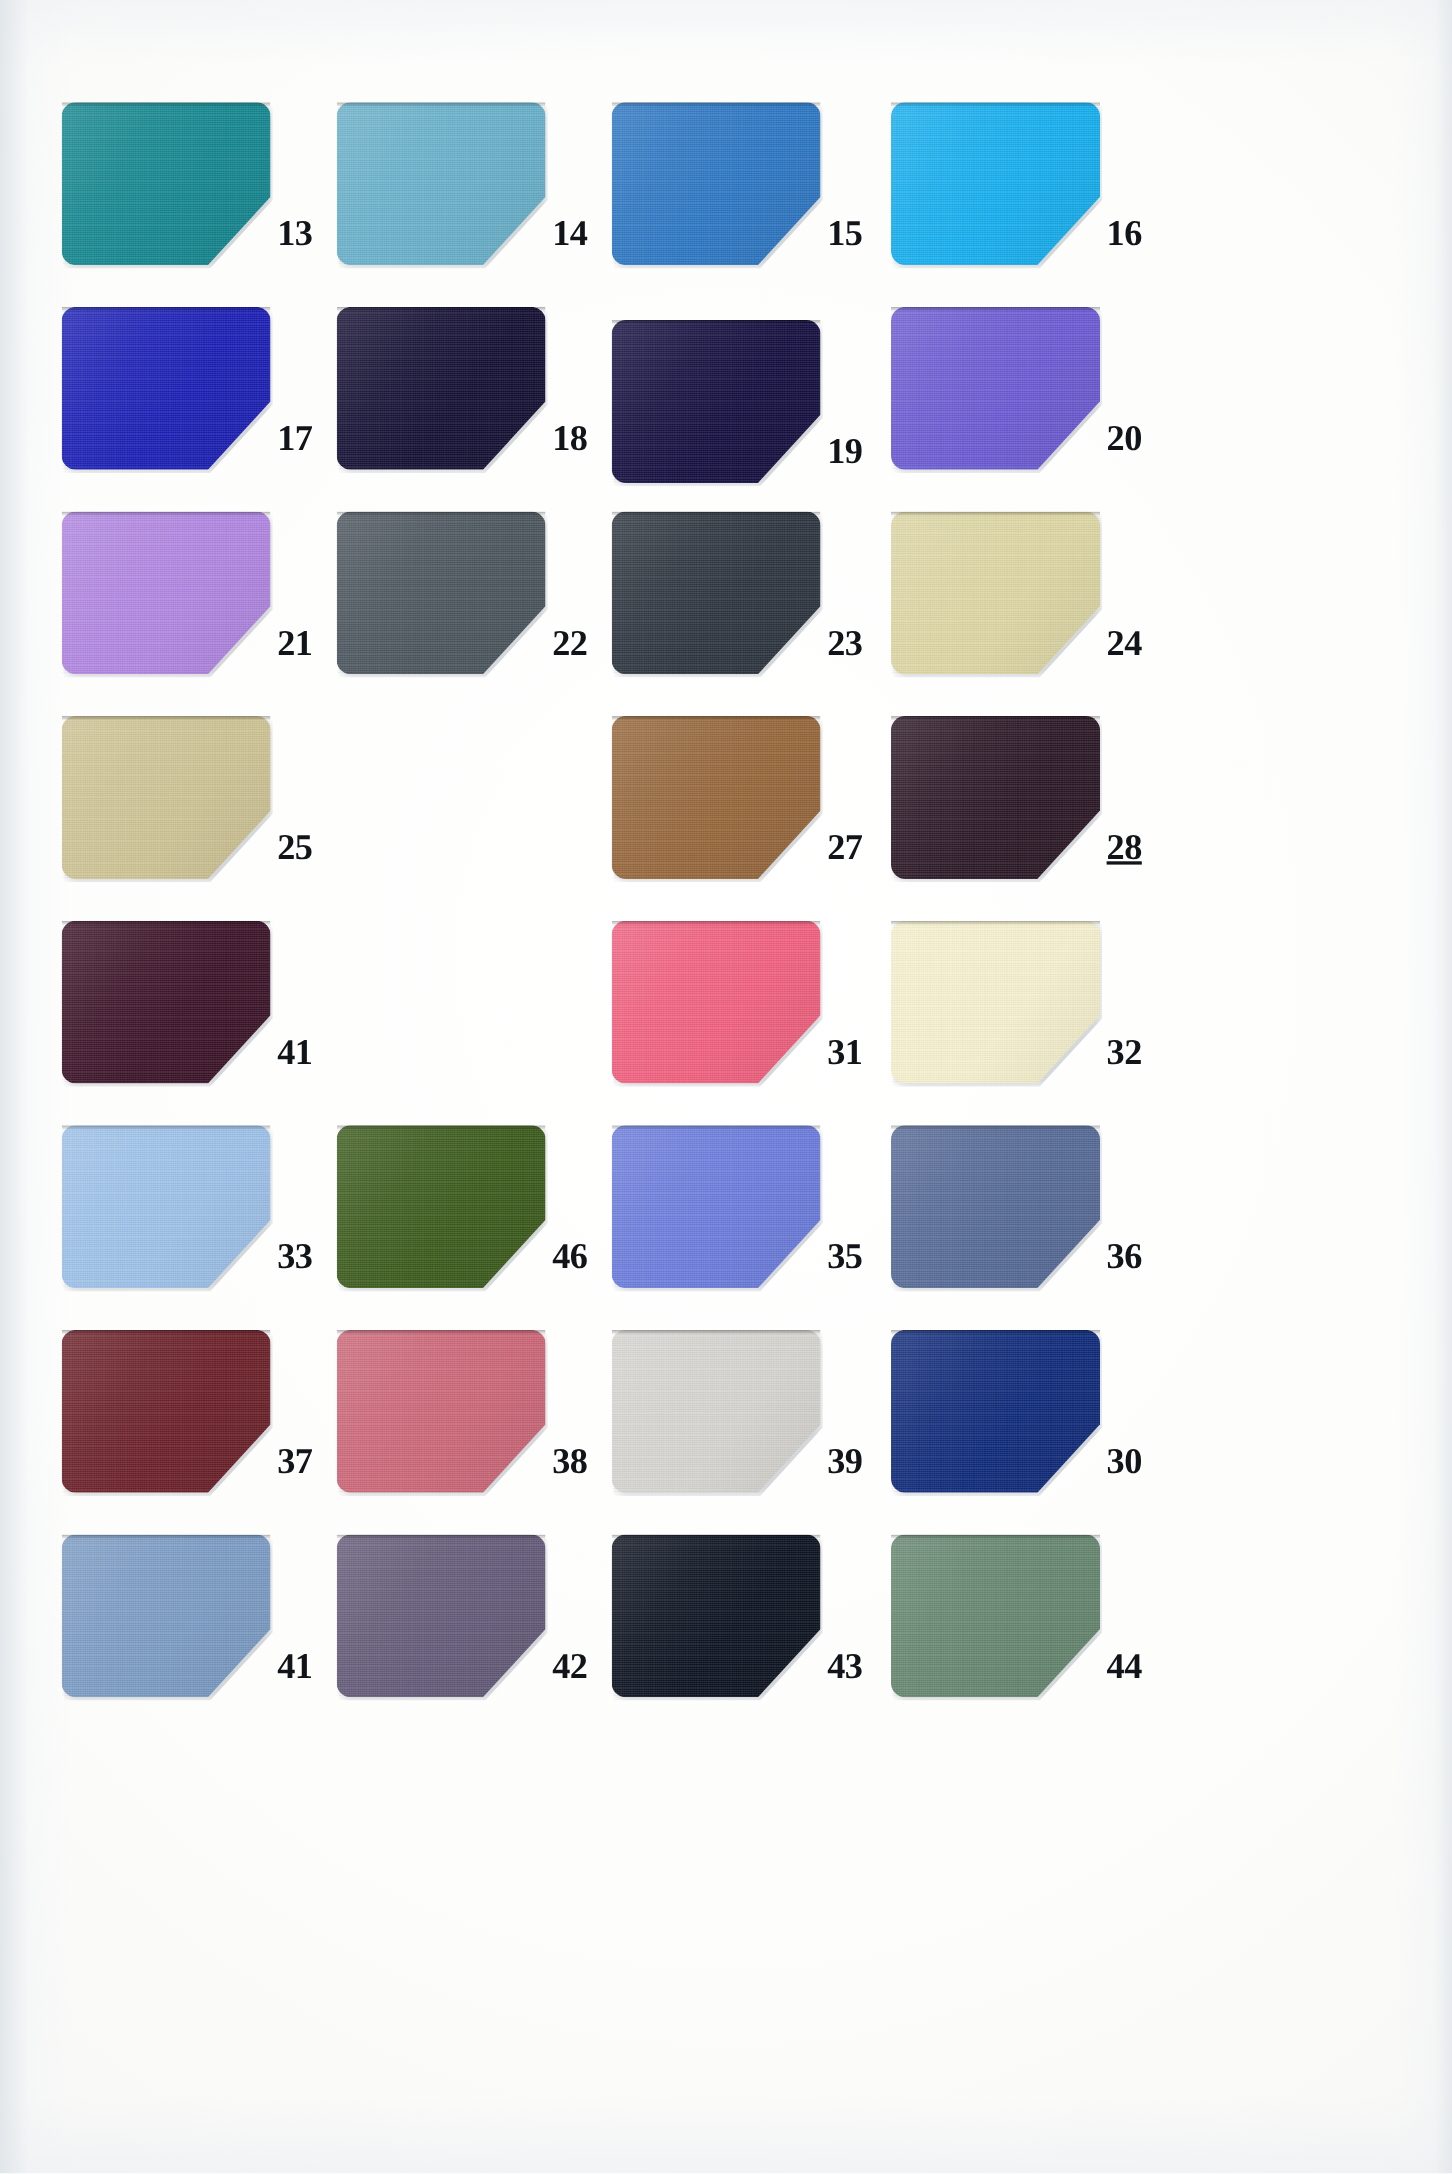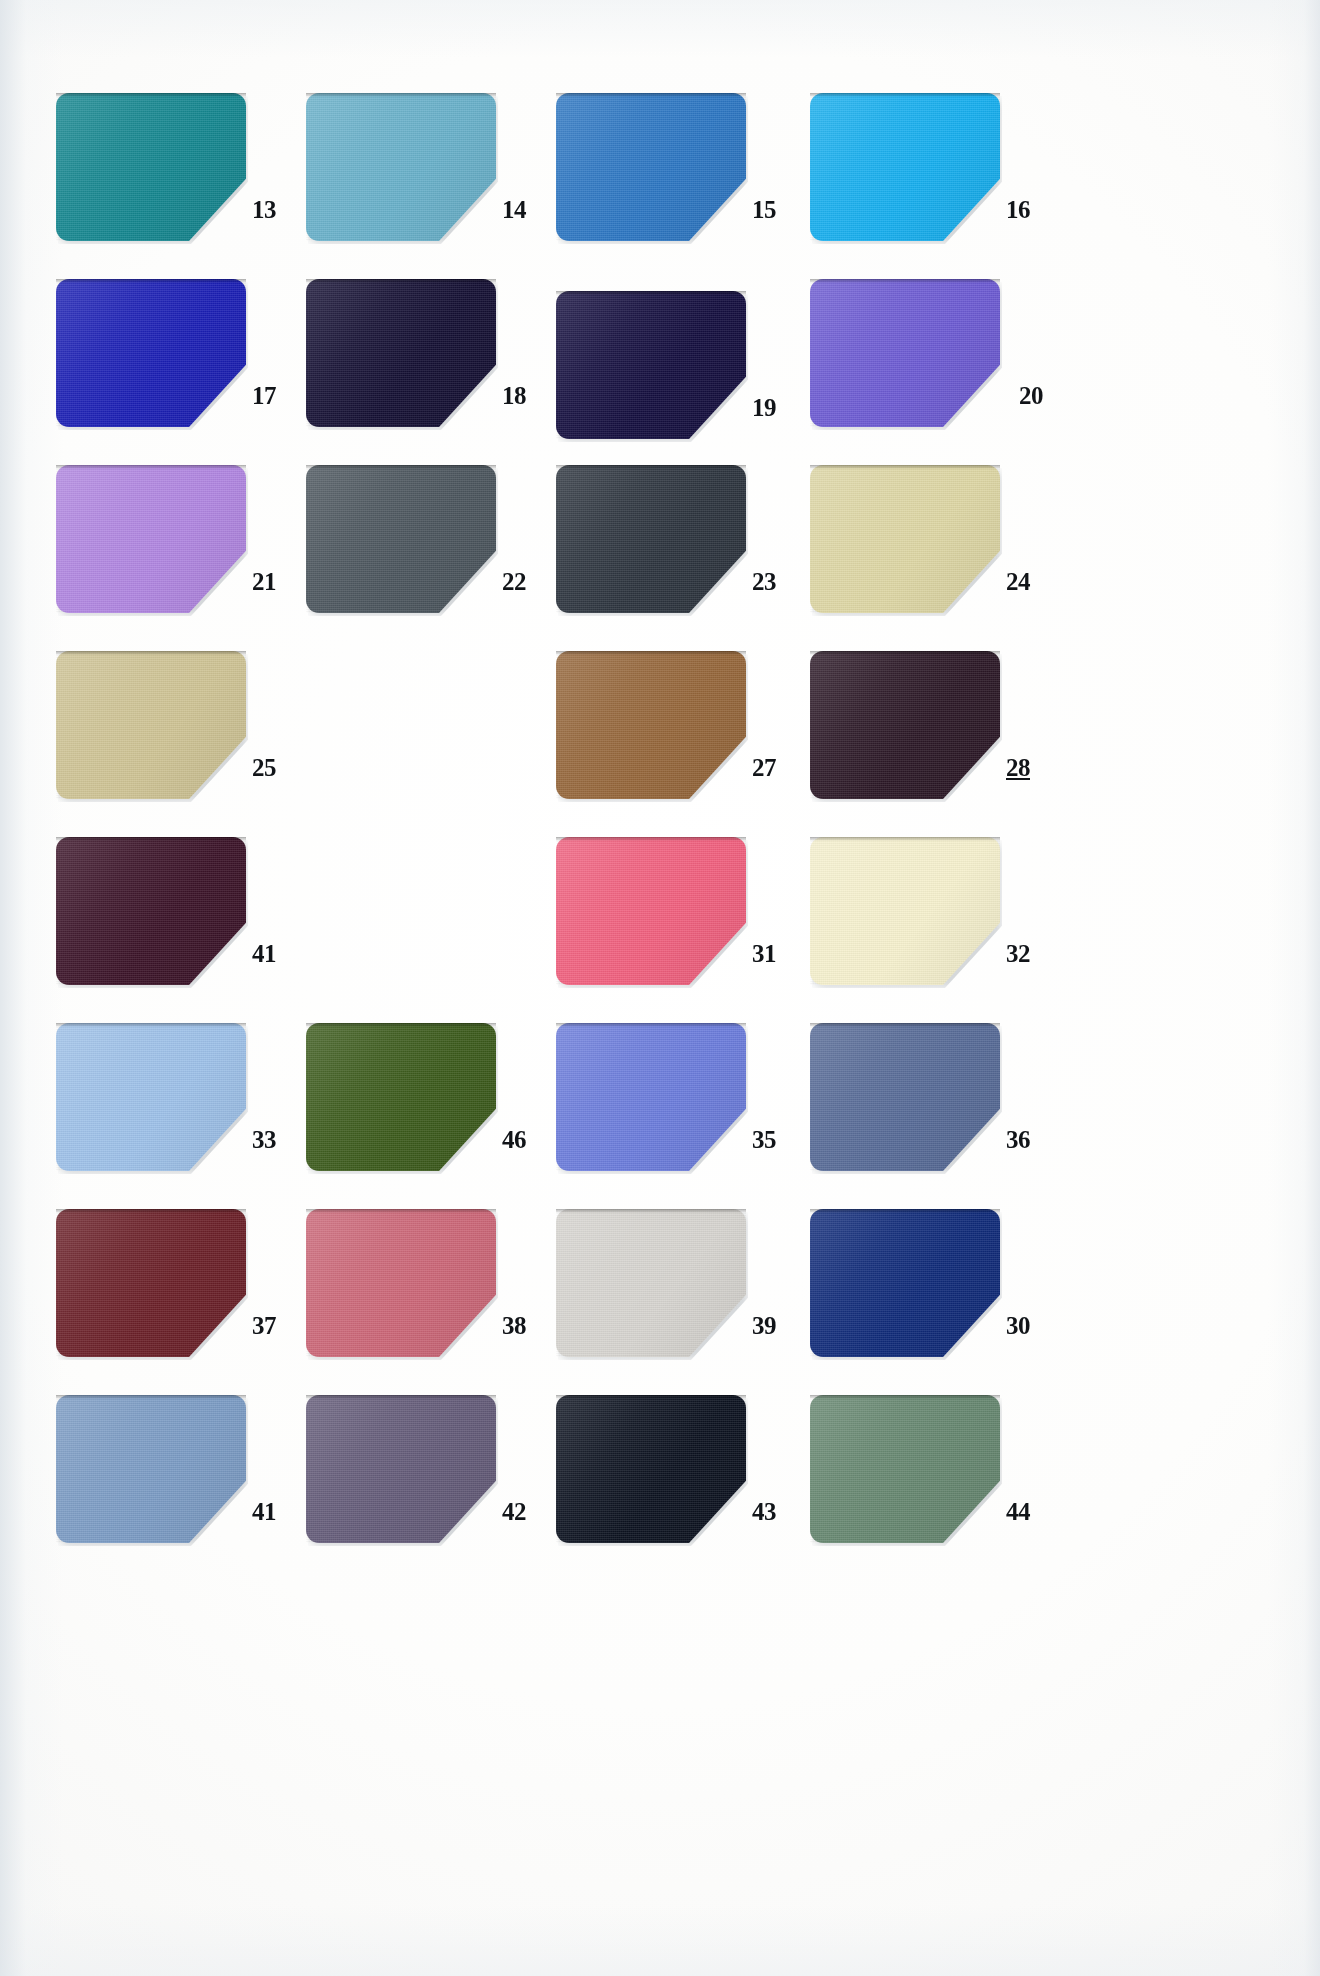--- a/index.html
+++ b/index.html
@@ -141,21 +141,21 @@
       rgba(0,0,0,.00));
   }
 
   .number {
     position: absolute;
     left: 196px;
     top: 104px;
     width: 56px;
     text-align: left;
     font-family: "Liberation Serif", serif;
-    font-size: 25px;
+    font-size: 33px;
     font-weight: 700;
     letter-spacing: -0.5px;
     color: #111418;
     line-height: 1;
     -webkit-user-select: none;
     user-select: none;
   }
 </style>
 </head>
 <body>
@@ -225,21 +225,21 @@
         </div>
         <div class="number" style="color: rgb(17, 20, 24);">19</div>
       </div>
       <div class="cell" style="left: 810px; top: 279px;">
         <div class="shadow" style="width: 190px; height: 148px;"></div>
         <div class="swatch" title="medium-purple" style="width: 190px; height: 148px; background: rgb(108, 90, 210);">
           <div class="weave"></div>
           <div class="sheen"></div>
           <div class="topedge"></div>
         </div>
-        <div class="number" style="color: rgb(17, 20, 24); margin-left: 13px;">20</div>
+        <div class="number" style="color: rgb(17, 20, 24);">20</div>
       </div>
       <div class="cell" style="left: 56px; top: 465px;">
         <div class="shadow" style="width: 190px; height: 148px;"></div>
         <div class="swatch" title="lavender" style="width: 190px; height: 148px; background: rgb(176, 133, 224);">
           <div class="weave"></div>
           <div class="sheen"></div>
           <div class="topedge"></div>
         </div>
         <div class="number" style="color: rgb(17, 20, 24);">21</div>
       </div>

